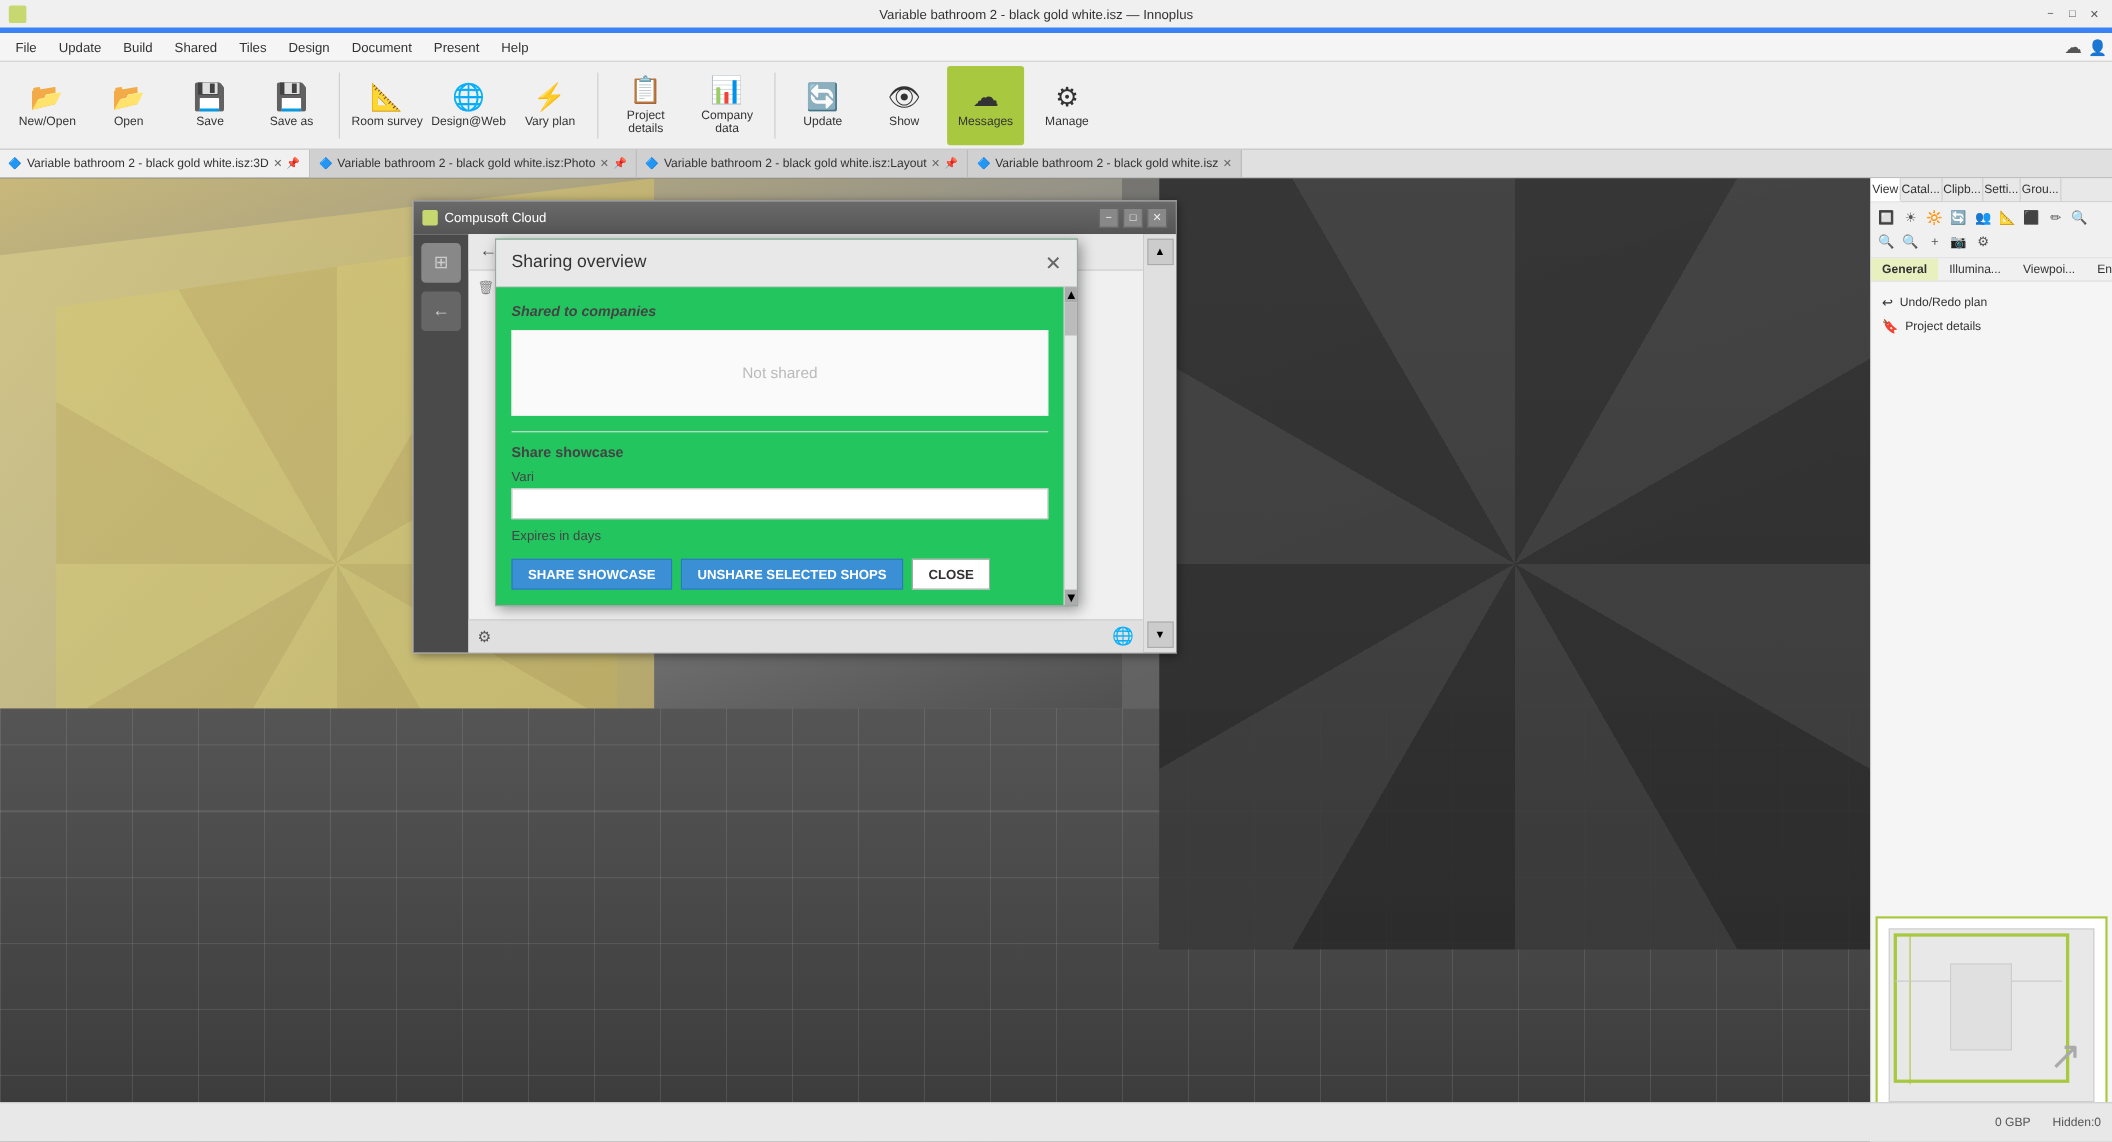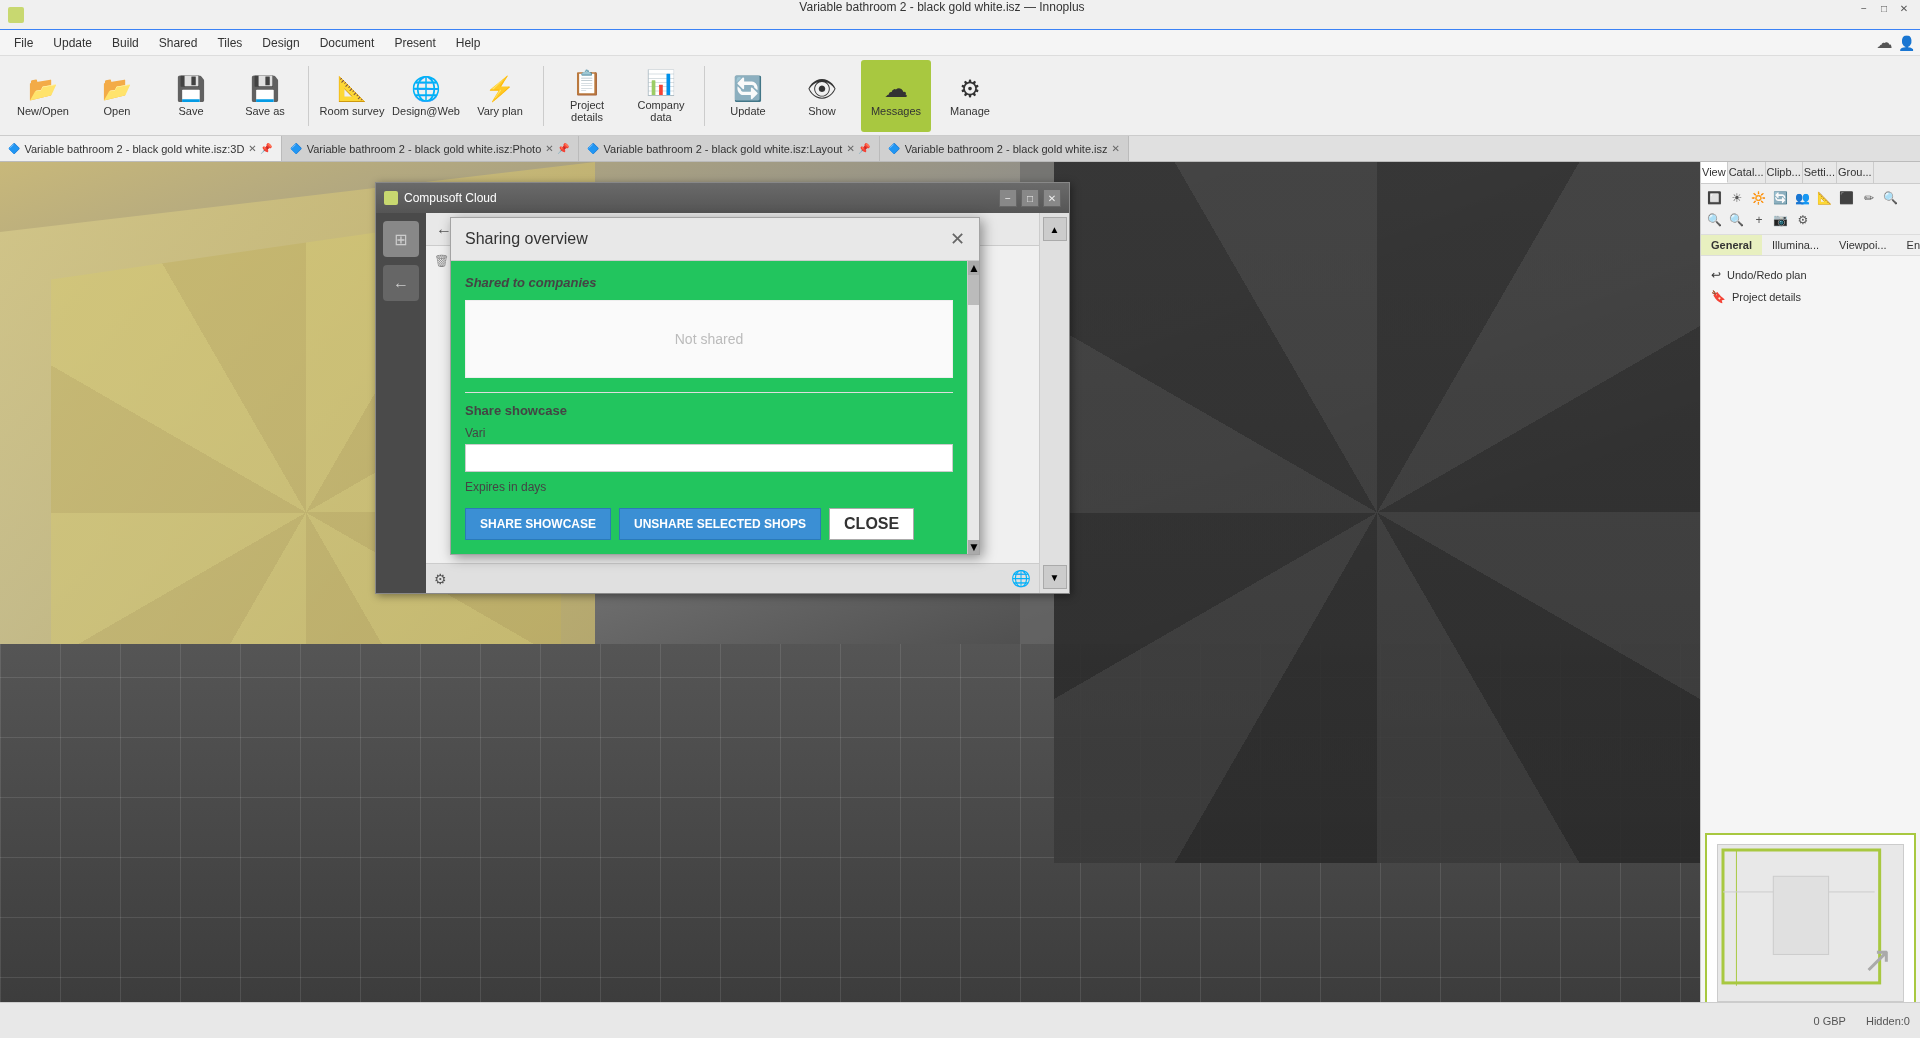--- a/index.html
+++ b/index.html
@@ -3,23 +3,24 @@
   <meta charset="utf-8">
   <style>
     * { box-sizing: border-box; margin: 0; padding: 0; }
     body { font-family: 'Segoe UI', Arial, sans-serif; font-size: 12px; background: #2b2b2b; overflow: hidden; width: 1920px; height: 1038px; }
 
     
     .title-bar {
       background: #f0f0f0;
       height: 30px;
       display: flex;
+      align-items: center;
       justify-content: space-between;
       padding: 0 8px;
-      border-bottom: 1px solid #3b82f6;
+      border-bottom: 5px solid #3b82f6;
     }
     .title-bar-title { font-size: 12px; color: #333; flex: 1; text-align: center; }
     .title-bar-controls { display: flex; gap: 4px; }
     .title-bar-btn { width: 16px; height: 16px; border: none; background: none; cursor: pointer; font-size: 10px; color: #555; display: flex; align-items: center; justify-content: center; }
 
     
     .menu-bar {
       background: #f5f5f5;
       height: 26px;
       display: flex;
@@ -424,21 +425,21 @@
       font-size: 12px;
       font-weight: bold;
       cursor: pointer;
       text-transform: uppercase;
     }
     .btn-close {
       background: #fff;
       color: #333;
       border: 1px solid #aaa;
       padding: 6px 14px;
-      font-size: 16px;
+      font-size: 12px;
       font-weight: bold;
       cursor: pointer;
       text-transform: uppercase;
     }
 
     
     .sharing-scroll {
       width: 12px;
       background: #e8e8e8;
       border-left: 1px solid #ccc;

